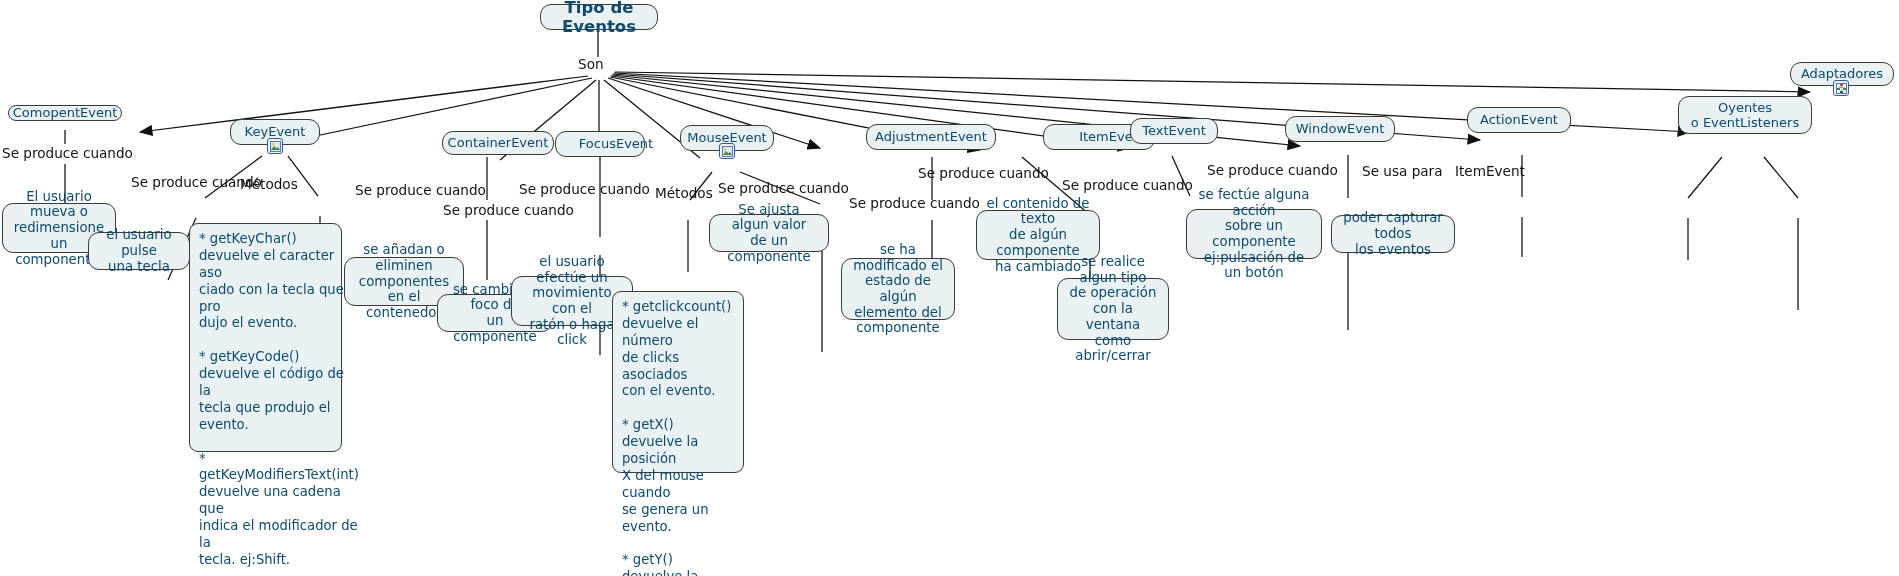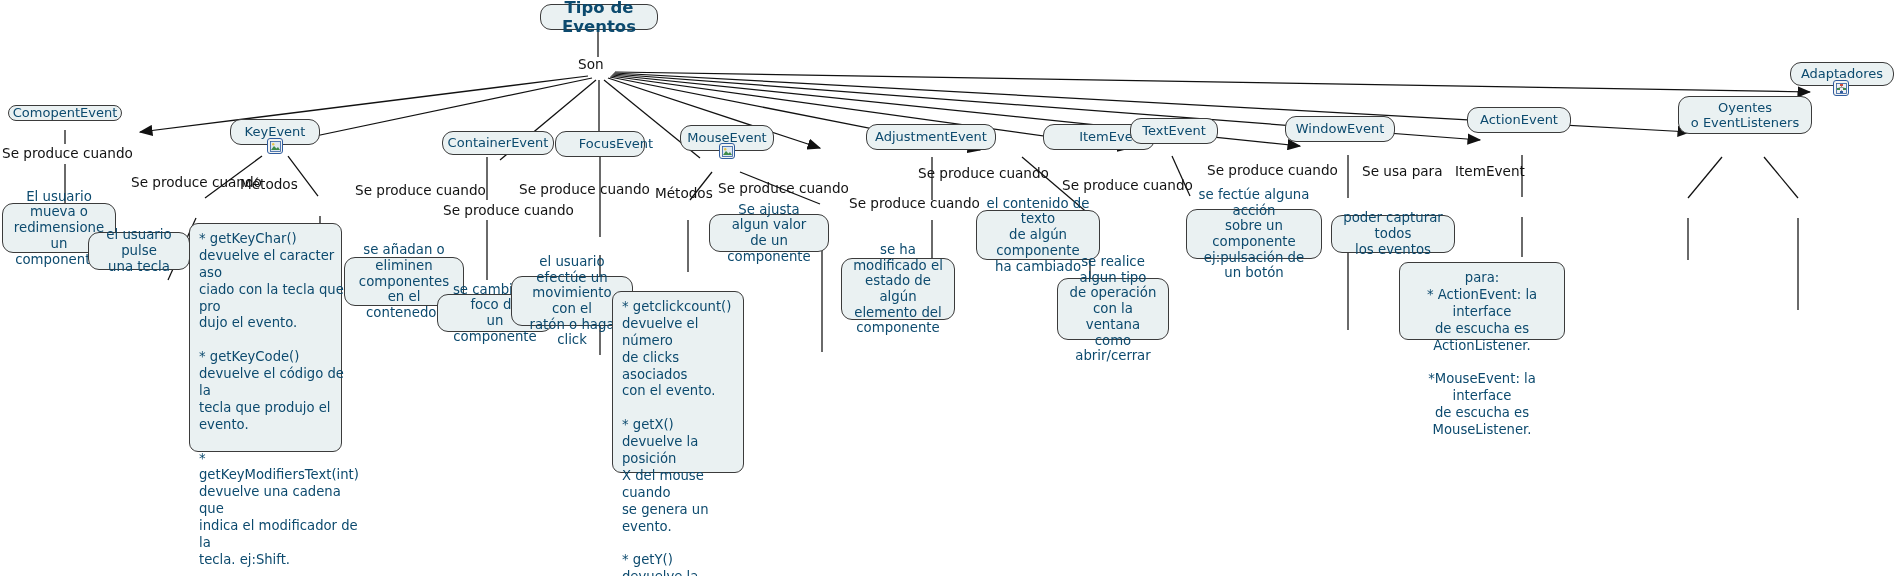--- a/index.html
+++ b/index.html
@@ -346,22 +346,14 @@
     <span>se fectúe alguna acción
 sobre un componente
 ej:pulsación de un botón</span>
   </div>
 
   <div class="node leaf" style="left:1331px; top:215px; width:124px; height:38px; white-space:pre-line;">
     <span>poder capturar todos
 los eventos</span>
   </div>
 
-  <div class="node ejemplos" style="left:1399px; top:262px; width:166px; height:78px;">
-    <span>para:
-* ActionEvent: la interface
-de escucha es ActionListener.
-
-*MouseEvent: la interface
-de escucha es MouseListener.</span>
-  </div>
 
 </div>
 
 </body></html>

